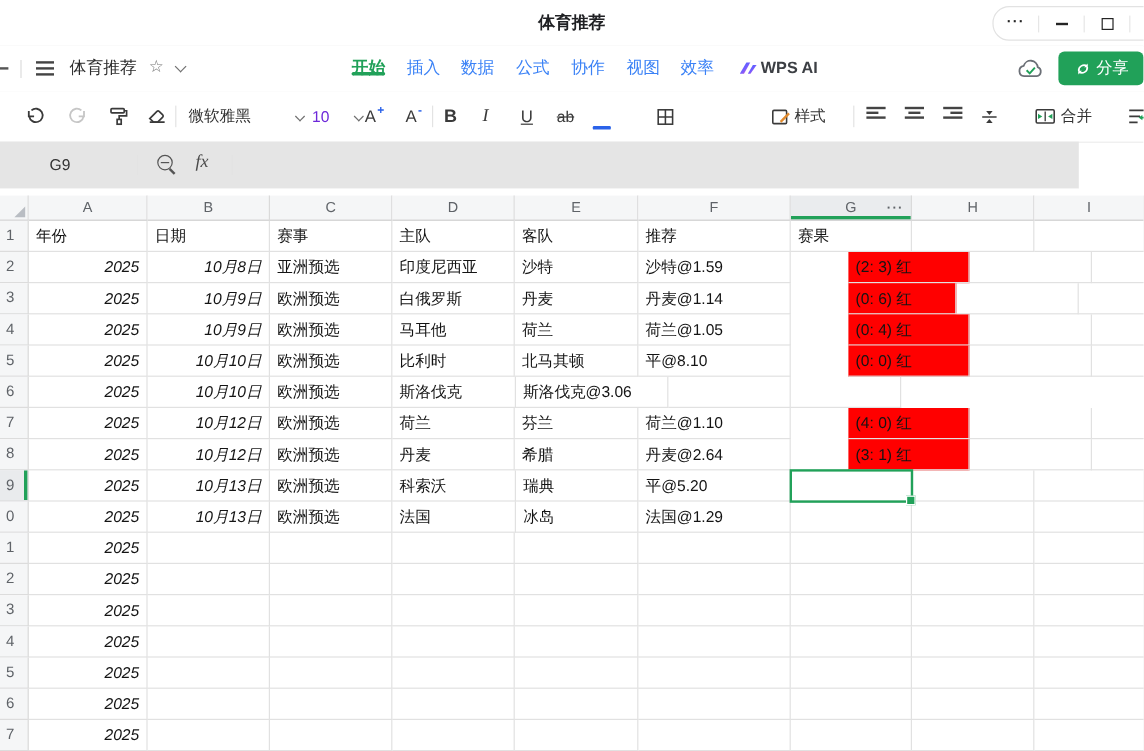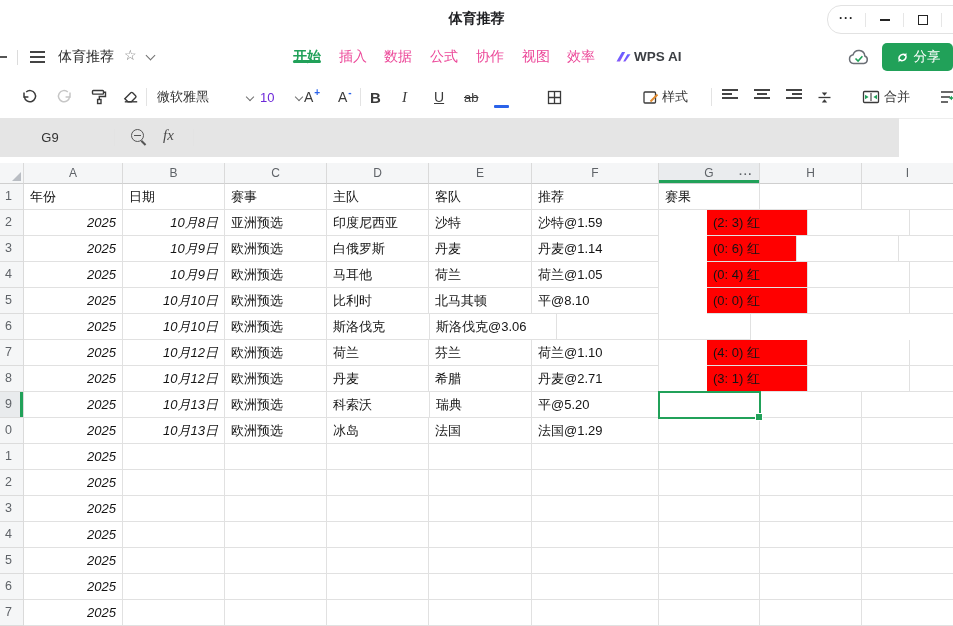--- a/index.html
+++ b/index.html
@@ -20,21 +20,21 @@
   
   .menubar{position:absolute;left:0;top:38px;width:953px;height:38px;background:#fff;border-bottom:1px solid #ededed;}
   .backfrag{position:absolute;left:0;top:18px;width:7px;height:2px;background:#555;}
   .mdiv{position:absolute;left:17px;top:12px;width:1px;height:15px;background:#dcdcdc;}
   .hamburger{position:absolute;left:30px;top:13px;width:15px;cursor:pointer;}
   .hamburger div{height:1.6px;background:#444;margin:0 0 3.4px 0;}
   .docname{position:absolute;left:58px;top:10px;font-size:14px;color:#2b2b2b;}
   .star{position:absolute;left:124px;top:9px;font-size:14px;color:#777;}
   .chev{display:inline-block;width:6px;height:6px;border-right:1.4px solid #707070;border-bottom:1.4px solid #707070;transform:rotate(45deg);}
   .dnamechev{position:absolute;left:147px;top:14px;}
-  .tab{position:absolute;top:10px;width:34px;text-align:center;font-size:14px;color:#ec4899;cursor:pointer;}
+  .tab{position:absolute;top:10px;width:34px;text-align:center;font-size:14px;color:#3b82f6;cursor:pointer;}
   .tab.active{color:#21a159;font-weight:700;}
   .tabline{position:absolute;height:3px;width:28px;background:#21a159;bottom:3px;border-radius:2px;}
   .ailogo{position:absolute;left:615px;top:11px;}
   .aitext{position:absolute;left:634px;top:11px;font-size:13.5px;color:#3c3f44;font-weight:600;}
   .cloud{position:absolute;left:846px;top:8px;}
   .sharebtn{position:absolute;left:882px;top:5px;width:71px;height:28px;background:#21a159;border-radius:5px;color:#fff;display:flex;align-items:center;justify-content:center;font-size:13.5px;gap:4px;cursor:pointer;}
   
   .toolbar{position:absolute;left:0;top:76px;width:953px;height:42px;background:#fff;border-bottom:1px solid #ededed;}
   .tbtn{position:absolute;top:11px;height:20px;display:flex;align-items:center;justify-content:center;color:#3a3a3a;cursor:pointer;}
   .tdiv{position:absolute;top:12px;width:1px;height:18px;background:#e3e3e3;}
@@ -405,21 +405,21 @@
         <div class="cell" style="width: 102px;"></div>
         <div class="cell" style="width: 92px;"></div>
       </div>
       <div class="row">
         <div class="rowhdr">8</div>
         <div class="cell num" style="width: 99px;"><span>2025</span></div>
         <div class="cell num" style="width: 102px;"><span>10月12日</span></div>
         <div class="cell" style="width: 102px;"><span>欧洲预选</span></div>
         <div class="cell" style="width: 102px;"><span>丹麦</span></div>
         <div class="cell" style="width: 103px;"><span>希腊</span></div>
-        <div class="cell" style="width: 127px;"><span>丹麦@2.71</span></div>
+        <div class="cell" style="width: 127px;"><span>丹麦@2.64</span></div>
         <div class="cell redcell" style="width: 101px;"><span>(3: 1) 红</span></div>
         <div class="cell" style="width: 102px;"></div>
         <div class="cell" style="width: 92px;"></div>
       </div>
       <div class="row">
         <div class="rowhdr selrow">9</div>
         <div class="cell num" style="width: 99px;"><span>2025</span></div>
         <div class="cell num" style="width: 102px;"><span>10月13日</span></div>
         <div class="cell" style="width: 102px;"><span>欧洲预选</span></div>
         <div class="cell" style="width: 103px;"><span>科索沃</span></div>
@@ -429,22 +429,22 @@
           <div class="handle"></div>
         </div>
         <div class="cell" style="width: 102px;"></div>
         <div class="cell" style="width: 92px;"></div>
       </div>
       <div class="row">
         <div class="rowhdr">0</div>
         <div class="cell num" style="width: 99px;"><span>2025</span></div>
         <div class="cell num" style="width: 102px;"><span>10月13日</span></div>
         <div class="cell" style="width: 102px;"><span>欧洲预选</span></div>
+        <div class="cell" style="width: 103px;"><span>法国</span></div>
         <div class="cell" style="width: 102px;"><span>冰岛</span></div>
-        <div class="cell" style="width: 103px;"><span>法国</span></div>
         <div class="cell" style="width: 127px;"><span>法国@1.29</span></div>
         <div class="cell" style="width: 101px;"></div>
         <div class="cell" style="width: 102px;"></div>
         <div class="cell" style="width: 92px;"></div>
       </div>
       <div class="row">
         <div class="rowhdr">1</div>
         <div class="cell num" style="width: 99px;"><span>2025</span></div>
         <div class="cell num" style="width: 102px;"></div>
         <div class="cell" style="width: 102px;"></div>

